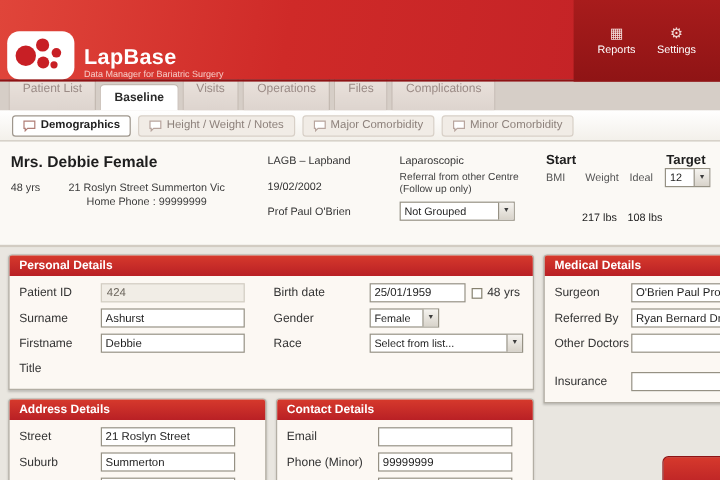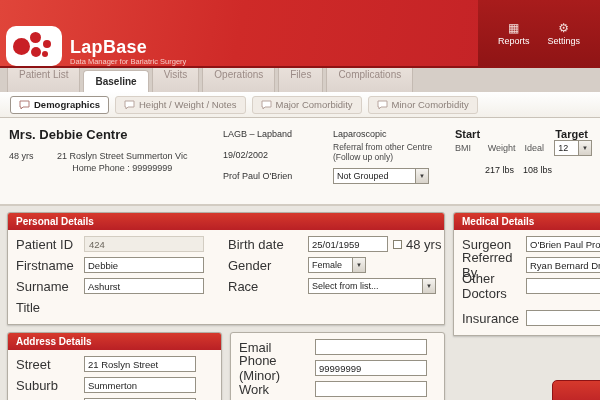--- a/index.html
+++ b/index.html
@@ -48,36 +48,36 @@
   .pinfo { display:flex; margin-top:9px; font-size:9px; color:#3c3c3c; }
   .page  { width:48px; }
   .paddr div { margin-bottom:2px; text-align:center; }
   .pcol2 { width:110px; flex-shrink:0; font-size:9px; color:#333; display:flex; flex-direction:column; gap:11px; padding-top:2px; }
   .pcol3 { width:118px; flex-shrink:0; font-size:9px; color:#333; padding-top:2px; }
   .pcol3 .ref { font-size:8.5px; color:#444; margin-top:3px; line-height:1.2; }
   .pcol4 { flex:1; min-width:0; padding:1px 2px 0 4px; position:relative; }
   .m-head { display:flex; justify-content:space-between; font-size:11px; font-weight:bold; color:#1e1e1e; padding-right:6px; }
   .m-labels { display:flex; margin-top:0; font-size:9px; color:#555; align-items:center; }
   .m-labels .c1 { width:33px; } .m-labels .c2 { width:37px; } .m-labels .c3 { width:30px; }
-  .m-vals { display:flex; margin-top:9px; font-size:9px; color:#222; }
+  .m-vals { display:flex; margin-top:20px; font-size:9px; color:#222; }
   .m-vals .sp { width:30px; } .m-vals .v1 { width:38px; } 
 
   
   .content { display:flex; gap:8px; padding:6px 0 0 7px; height:210px; }
   .left-col { width:438px; flex-shrink:0; display:flex; flex-direction:column; gap:7px; }
   .row2 { display:flex; gap:8px; }
   .right-col { width:200px; flex-shrink:0; }
 
   .panel { background:#fcf8f3; border:1px solid #b3aea4; border-radius:3px 3px 0 0;
            box-shadow:0 1px 2px rgba(0,0,0,.18); }
   .panel-h { height:17px; background:linear-gradient(#d6392c,#b92025); color:#fff; font-weight:bold;
              font-size:10px; display:flex; align-items:center; padding-left:8px; border-radius:2px 2px 0 0; }
   .panel-b { padding:6px 8px 4px 8px; }
   .frow { display:flex; align-items:center; margin-bottom:5px; height:16px; }
-  .flabel { font-size:13px; color:#333; flex-shrink:0; }
+  .flabel { font-size:10px; color:#333; flex-shrink:0; }
   input.txt { height:16px; border:1px solid #969184; background:#fff; font-size:9.5px; padding:0 3px;
               font-family:inherit; color:#1e1e1e; }
   .idbox { height:16px; width:120px; background:#f1ede6; border:1px solid #d3cdc2; color:#6b655c;
            font-size:9.5px; display:flex; align-items:center; padding:0 4px; }
   .dd { display:inline-flex; align-items:center; height:16px; border:1px solid #969184; background:#fff; cursor:pointer; }
   .dd-text { flex:1; font-size:9px; padding:0 3px; white-space:nowrap; overflow:hidden; color:#1e1e1e; }
   .dd-btn { width:13px; align-self:stretch; background:linear-gradient(#f5f3ef,#d8d3ca); border-left:1px solid #969184;
             font-size:6px; display:flex; align-items:center; justify-content:center; color:#3c3c3c; }
   .cb { width:9px; height:9px; border:1px solid #86816f; background:#fff; margin:0 4px 0 5px; flex-shrink:0; cursor:pointer; }
 
@@ -155,21 +155,21 @@
     <div class="subtab">
       <svg width="11" height="10" viewBox="0 0 11 10">
           <path d="M1 1h9v6H4L2 9V7H1z" fill="#fff" stroke="#b8a59e"></path>
         </svg>
       <span>Minor Comorbidity</span>
     </div>
   </div>
 
   <div class="pbar">
     <div class="pcol1">
-      <div class="pname">Mrs. Debbie Centre</div>
+      <div class="pname">Mrs. Debbie Female</div>
       <div class="pinfo">
         <span class="page">48 yrs</span>
         <div class="paddr">
           <div>21 Roslyn Street Summerton Vic</div>
           <div>Home Phone :  99999999</div>
         </div>
       </div>
     </div>
     <div class="pcol2">
       <div>LAGB – Lapband</div>
@@ -214,26 +214,26 @@
 
       <div class="panel">
         <div class="panel-h">Personal Details</div>
         <div class="panel-b pcols">
           <div class="pcol-l">
             <div class="frow">
               <span class="flabel">Patient ID</span>
               <div class="idbox">424</div>
             </div>
             <div class="frow">
+              <span class="flabel">Surname</span>
+              <input class="txt" style="width: 120px;" value="Ashurst">
+            </div>
+            <div class="frow">
               <span class="flabel">Firstname</span>
               <input class="txt" style="width: 120px;" value="Debbie">
-            </div>
-            <div class="frow">
-              <span class="flabel">Surname</span>
-              <input class="txt" style="width: 120px;" value="Ashurst">
             </div>
             <div class="frow">
               <span class="flabel">Title</span>
             </div>
           </div>
           <div class="pcol-r">
             <div class="frow">
               <span class="flabel">Birth date</span>
               <input class="txt" style="width: 80px;" value="25/01/1959">
               <span class="cb"></span>
@@ -270,20 +270,21 @@
               <input class="txt" style="width: 112px;" value="Summerton">
             </div>
             <div class="frow">
               <span class="flabel">State</span>
               <input class="txt" style="width: 112px;" value="Vic">
             </div>
 
           </div>
         </div>
         <div class="panel cont" style="flex:1;height:120px;">
+          <div class="panel-h">Contact Details</div>
           <div class="panel-b">
             <div class="frow">
               <span class="flabel">Email</span>
               <input class="txt" style="width: 112px;" value="">
             </div>
             <div class="frow">
               <span class="flabel">Phone (Minor)</span>
               <input class="txt" style="width: 112px;" value="99999999">
             </div>
             <div class="frow">

